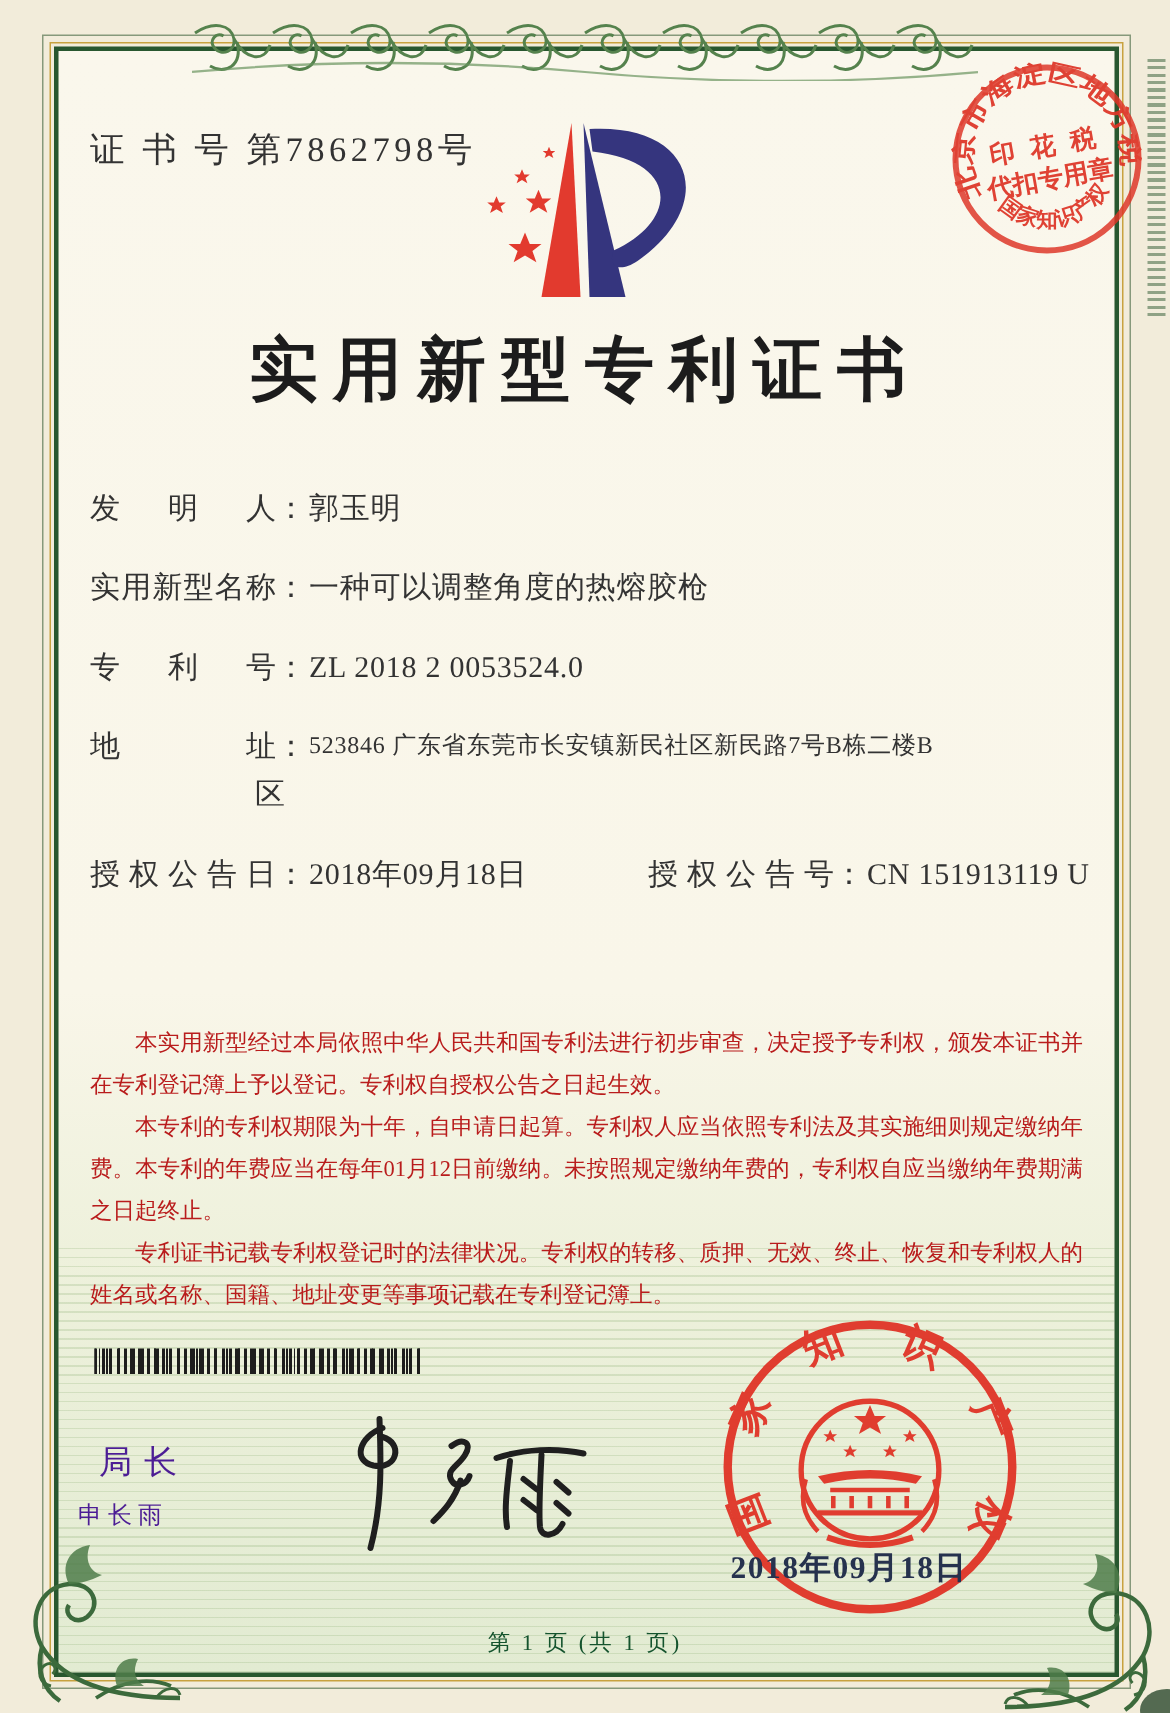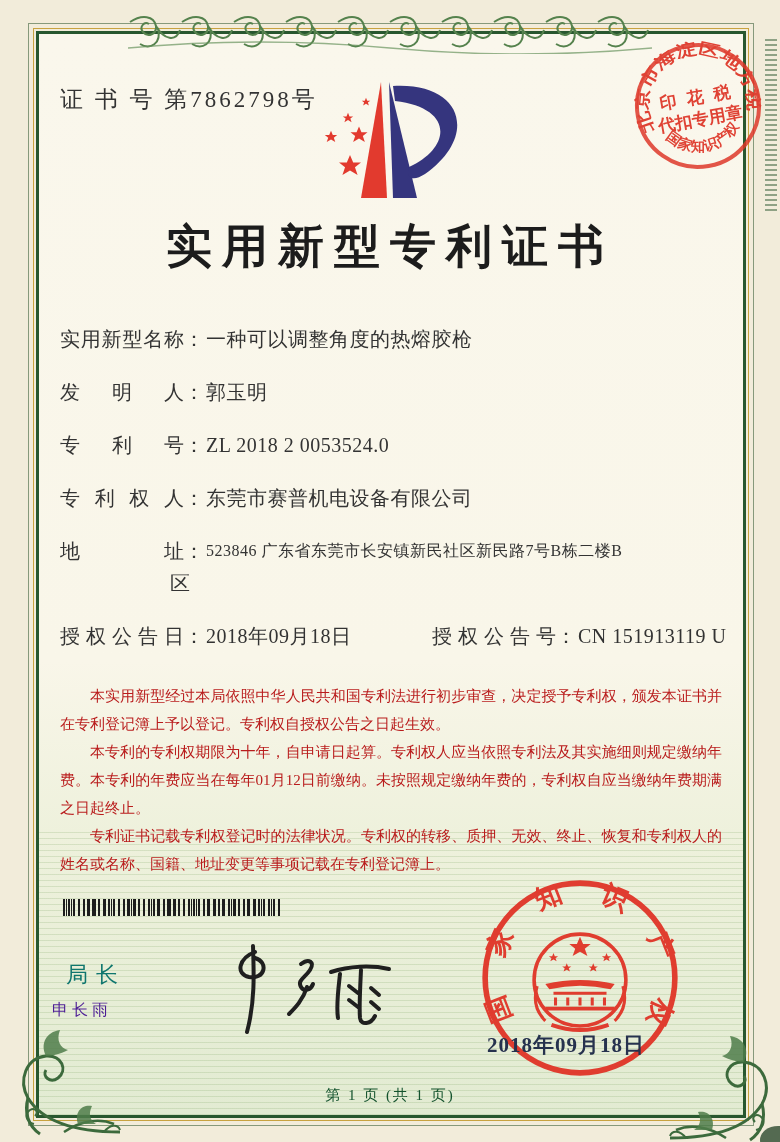--- a/index.html
+++ b/index.html
@@ -36,21 +36,21 @@
   .grant .g-left{display:inline-block;width:372px;}
   
   .paras{position:absolute;left:60px;top:682px;width:662px;}
   .paras p{margin:0;font-size:15px;line-height:28px;text-indent:2em;text-align:justify;color:#b91c1c;}
   
   .barcode{position:absolute;left:63px;top:899px;width:217px;height:17px;
       background:
         repeating-linear-gradient(90deg,#1d1d1d 0 2px,transparent 2px 5px),
         repeating-linear-gradient(90deg,#1d1d1d 0 1px,transparent 1px 8px),
         repeating-linear-gradient(90deg,transparent 0 3px,#1d1d1d 3px 4px,transparent 4px 13px);}
-  .role{position:absolute;left:66px;top:960px;font-size:22px;letter-spacing:8px;color:#0f766e;}
+  .role{position:absolute;left:66px;top:960px;font-size:22px;letter-spacing:8px;color:#4c1d95;}
   .dname{position:absolute;left:52px;top:1000px;font-size:16px;letter-spacing:4px;color:#4c1d95;}
   .sig{position:absolute;left:203px;top:940px;}
   .seal{position:absolute;left:478px;top:876px;opacity:.95;}
   .seal-date{position:absolute;left:487px;top:1031px;font-size:21px;font-weight:bold;
              letter-spacing:1px;color:#26324e;}
   .footer{position:absolute;left:0;right:0;top:1086px;text-align:center;font-size:15px;
           letter-spacing:2px;color:#14532d;}
   svg text{font-family:"Liberation Serif","DejaVu Serif",serif;}
 </style>
 </head>
@@ -128,30 +128,27 @@
     </text>
     <text font-size="14" font-weight="bold" fill="#de3527">
       <textPath href="#tArcBot" startOffset="1" textLength="100" lengthAdjust="spacingAndGlyphs">国家知识产权局</textPath>
     </text>
     <text x="80" y="77" text-anchor="middle" font-size="17" font-weight="bold" fill="#de3527" letter-spacing="3">印 花 税</text>
     <text x="80" y="99" text-anchor="middle" font-size="17" font-weight="bold" fill="#de3527">代扣专用章</text>
   </svg>
 
   <div class="fields">
     <div class="row">
+      <span class="lab">发明人</span><span class="col">：</span><span class="val">郭玉明</span>
+    </div>
+    <div class="row">
       <span class="lab">实用新型名称</span><span class="col">：</span><span class="val">一种可以调整角度的热熔胶枪</span>
     </div>
     <div class="row">
-      <span class="lab">发明人</span><span class="col">：</span><span class="val">郭玉明</span>
-    </div>
-    <div class="row">
       <span class="lab">专利号</span><span class="col">：</span><span class="val">ZL 2018 2 0053524.0</span>
-    </div>
-    <div class="row">
-      <span class="lab">专利权人</span><span class="col">：</span><span class="val">东莞市赛普机电设备有限公司</span>
     </div>
     <div class="row">
       <span class="lab">地址</span><span class="col">：</span><span class="val" style="font-size:16px">523846 广东省东莞市长安镇新民社区新民路7号B栋二楼B</span>
     </div>
     <div class="val2">区</div>
     <div class="row grant">
       <span class="g-left"><span class="lab">授权公告日</span><span class="col">：</span><span class="val">2018年09月18日</span></span><span><span class="lab">授权公告号</span><span class="col">：</span><span class="val">CN 151913119 U</span></span>
     </div>
   </div>
 

